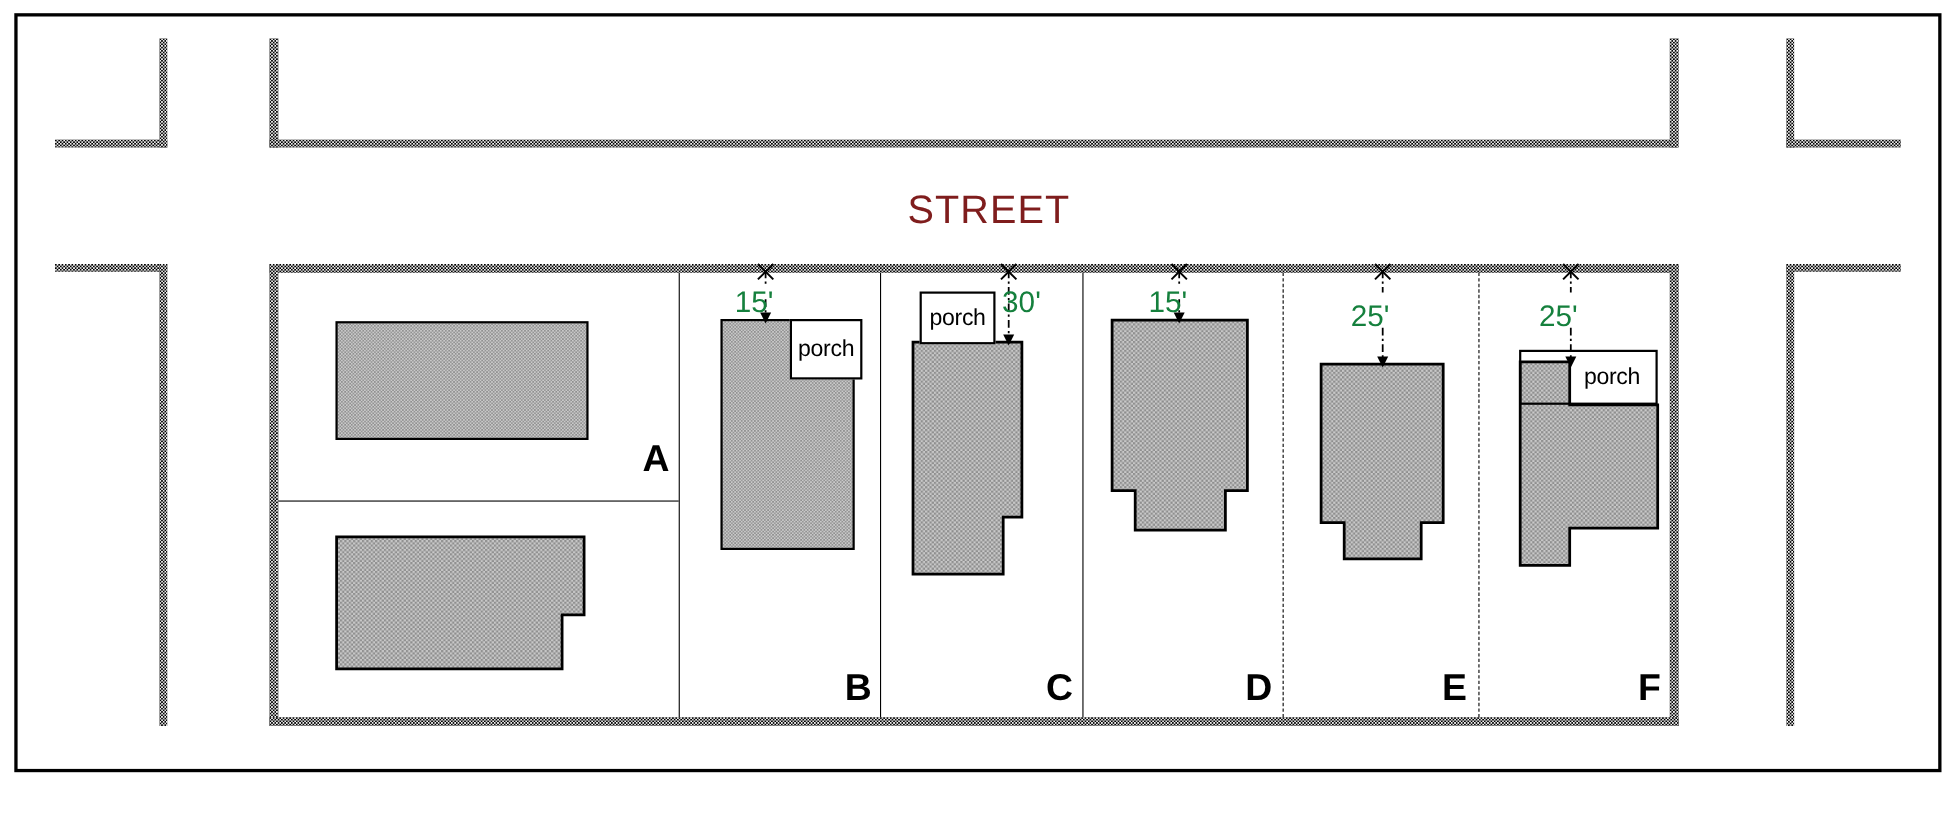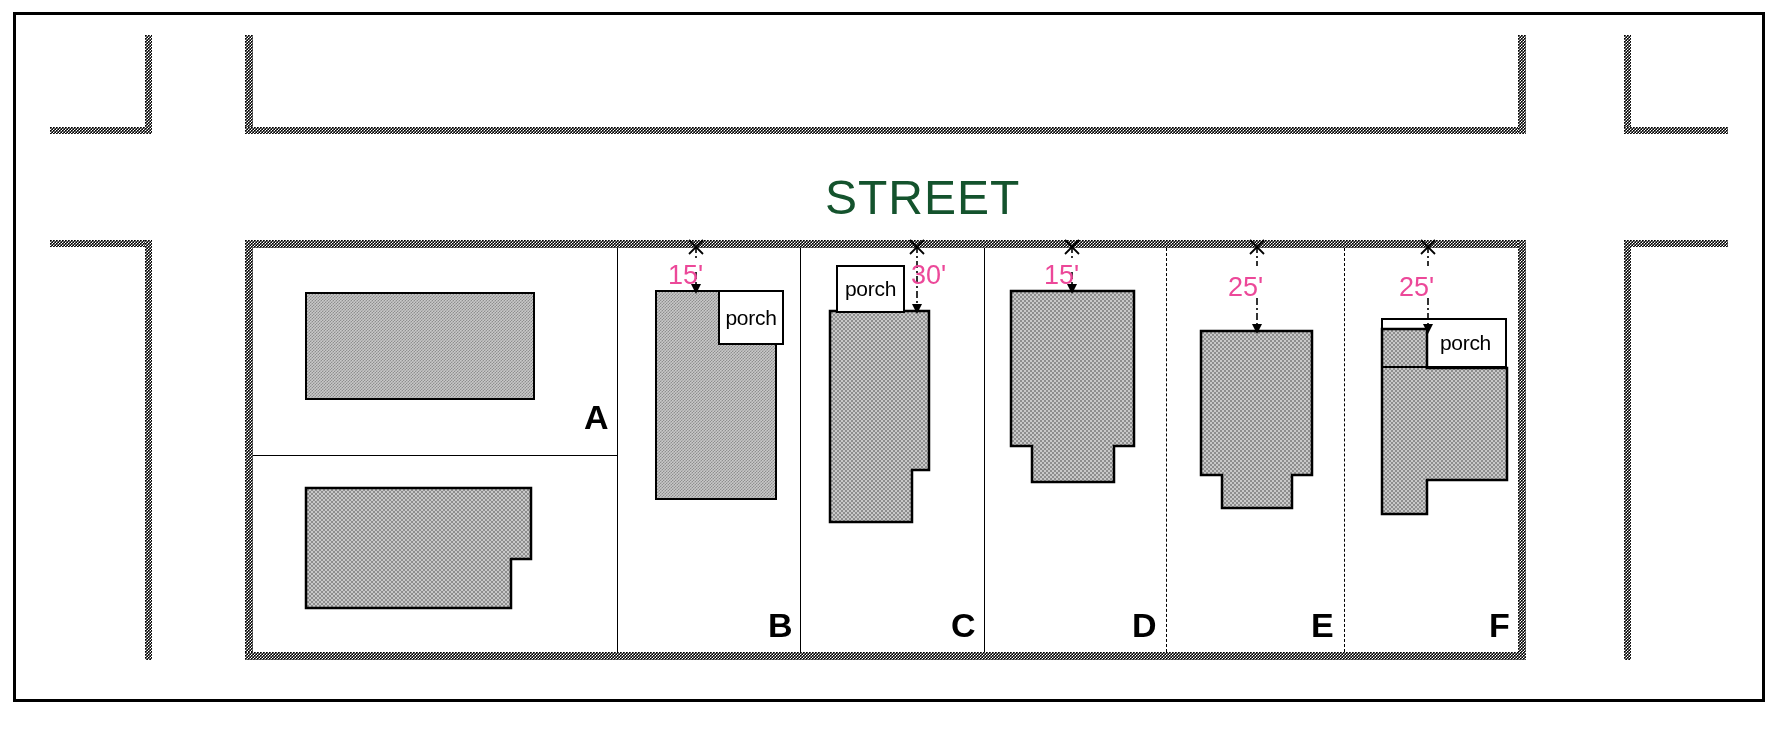--- a/index.html
+++ b/index.html
@@ -69,36 +69,36 @@
     align-items:center;
     justify-content:center;
     font-size:21px;
     color:#000;
     letter-spacing:-0.3px;
   }
 
   
   .street-label{
     position:absolute;
-    font-size:48px;
-    color:#14532d;
+    font-size:36px;
+    color:#7f1d1d;
     letter-spacing:1px;
     white-space:nowrap;
   }
   .lot-letter{
     position:absolute;
     font-size:34px;
     font-weight:bold;
     color:#000;
     line-height:1;
   }
   .dim-label{
     position:absolute;
     font-size:27px;
-    color:#ec4899;
+    color:#15803d;
     white-space:nowrap;
     line-height:1;
   }
 
   
   .leader{position:absolute;overflow:visible;}
 </style>
 </head>
 <body>
 

